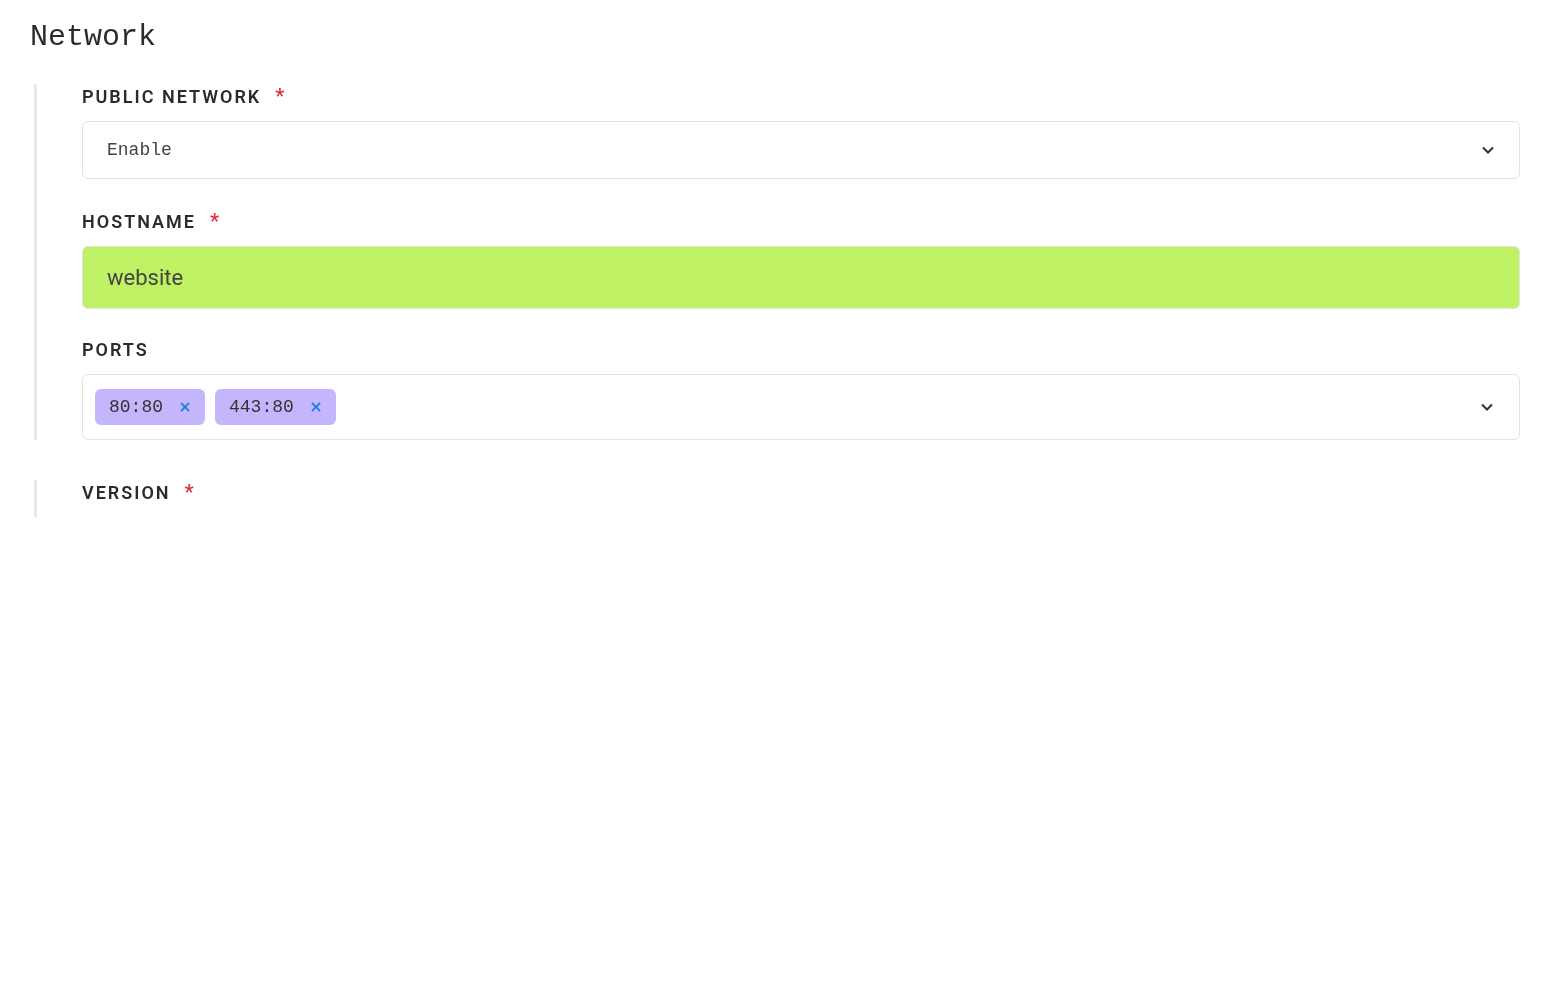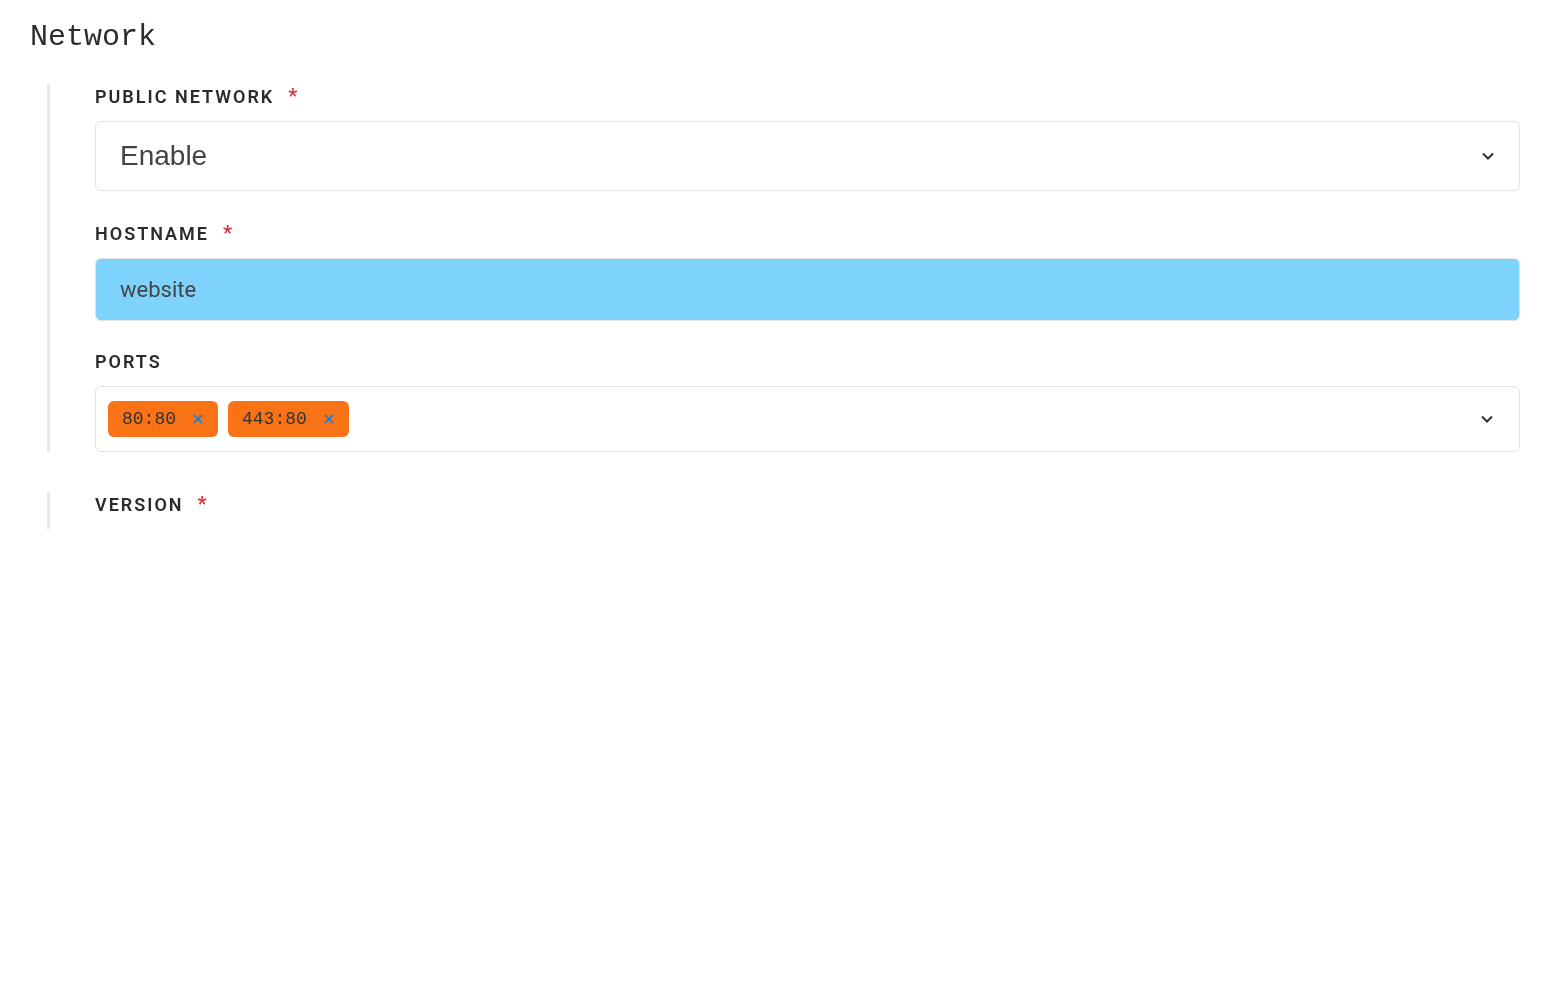--- a/index.html
+++ b/index.html
@@ -25,21 +25,21 @@
       font-family: Liberation Mono, monospace;
     }
     .section-title {
       font-size: 30px;
       font-weight: 400;
       color: #2b2b2b;
     }
     .section-body {
       border-left: 3px solid #e8e8e8;
       padding-left: 45px;
-      margin-left: 17px;
+      margin-left: 4px;
     }
     .field {
       margin-bottom: 30px;
     }
     .field-label {
       font-size: 18px;
       font-weight: 600;
       letter-spacing: 2px;
       text-transform: uppercase;
       color: #2b2b2b;
@@ -54,36 +54,36 @@
     }
     .select-wrap {
       position: relative;
       width: 100%;
     }
     .select-input {
       width: 100%;
       border: 1px solid #e3e3e3;
       border-radius: 6px;
       padding: 18px 26px 18px 24px;
-      font-size: 28px;
+      font-size: 18px;
       color: #444;
       background: #fff;
       appearance: none;
       outline: none;
       cursor: pointer;
-      font-family: Liberation Sans, sans-serif;
+      font-family: Liberation Mono, monospace;
     }
     .text-input {
       width: 100%;
       border: 1px solid #e3e3e3;
       border-radius: 6px;
       padding: 18px 24px;
       font-size: 22px;
       color: #444;
-      background: #7dd3fc;
+      background: #bef264;
       outline: none;
       font-family: inherit;
     }
     .chevron {
       position: absolute;
       right: 20px;
       top: 50%;
       transform: translateY(-50%);
       pointer-events: none;
       width: 24px;
@@ -108,21 +108,21 @@
       display: flex;
       gap: 10px;
       align-items: center;
       position: relative;
       min-height: 66px;
       cursor: text;
     }
     .tag {
       display: inline-flex;
       align-items: center;
-      background: #f97316;
+      background: #c4b5fd;
       border-radius: 6px;
       padding: 8px 10px 8px 14px;
       font-family: "SFMono-Regular", Consolas, "Liberation Mono", Menlo, monospace;
       font-size: 18px;
       color: #333;
     }
     .tag-remove {
       width: 20px;
       height: 20px;
       margin-left: 12px;

